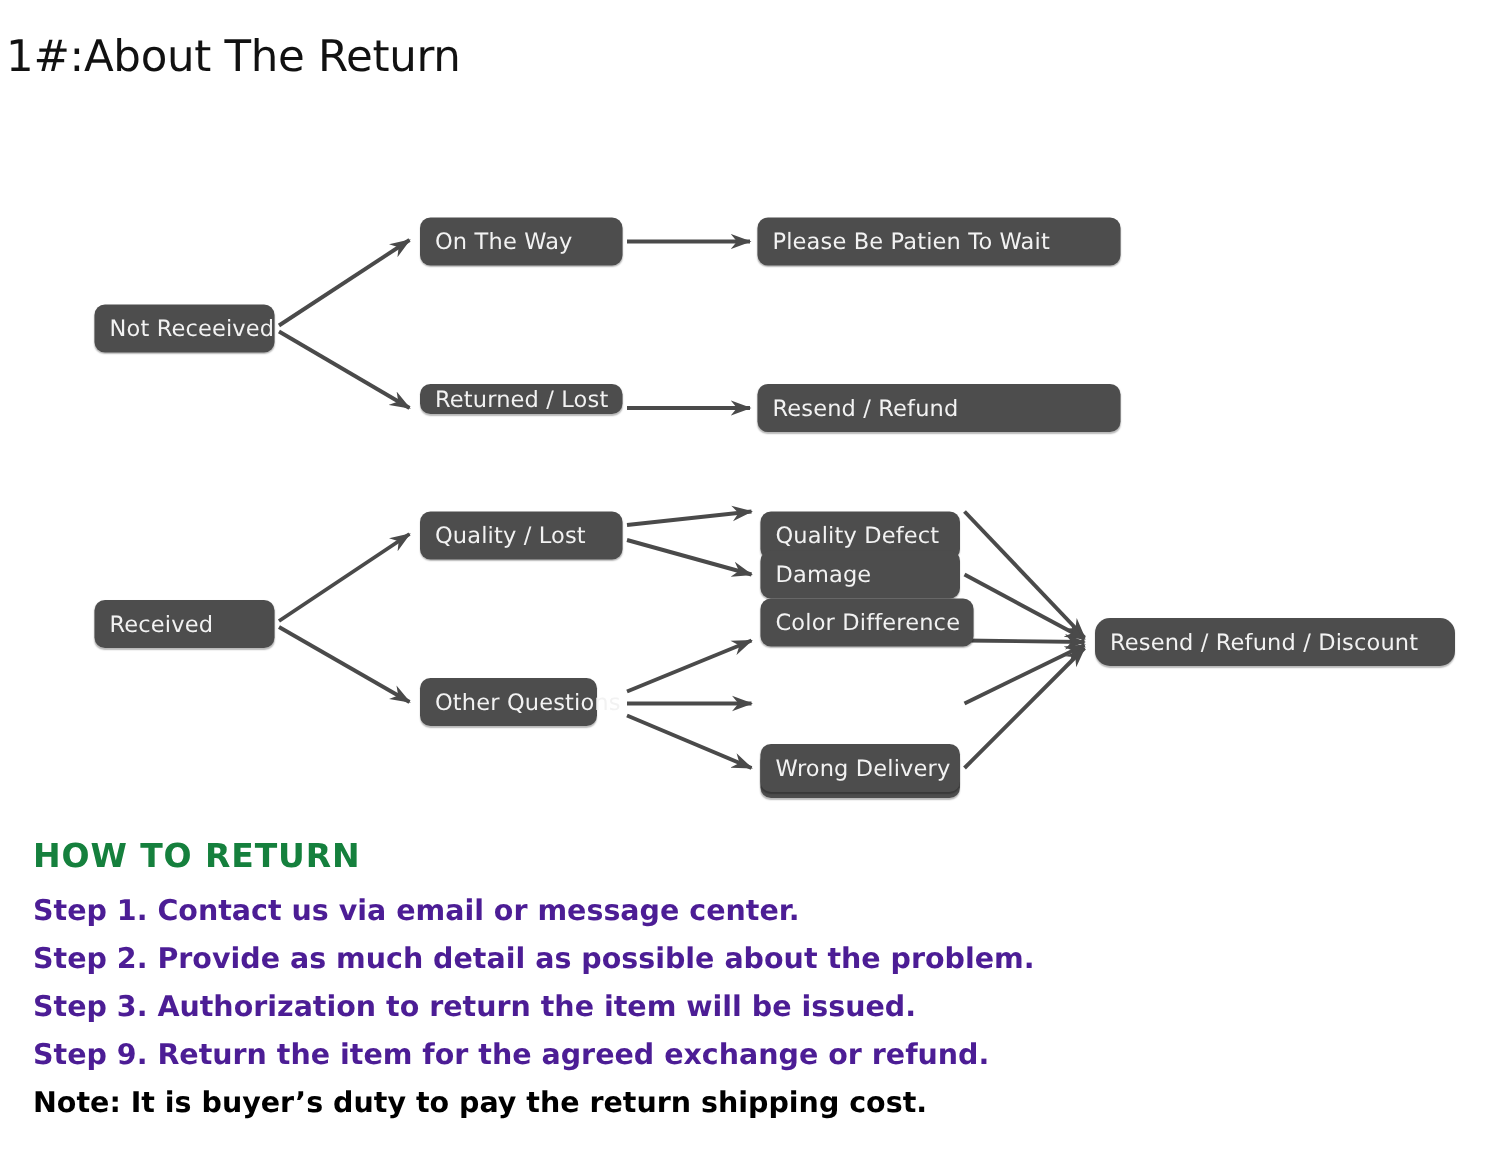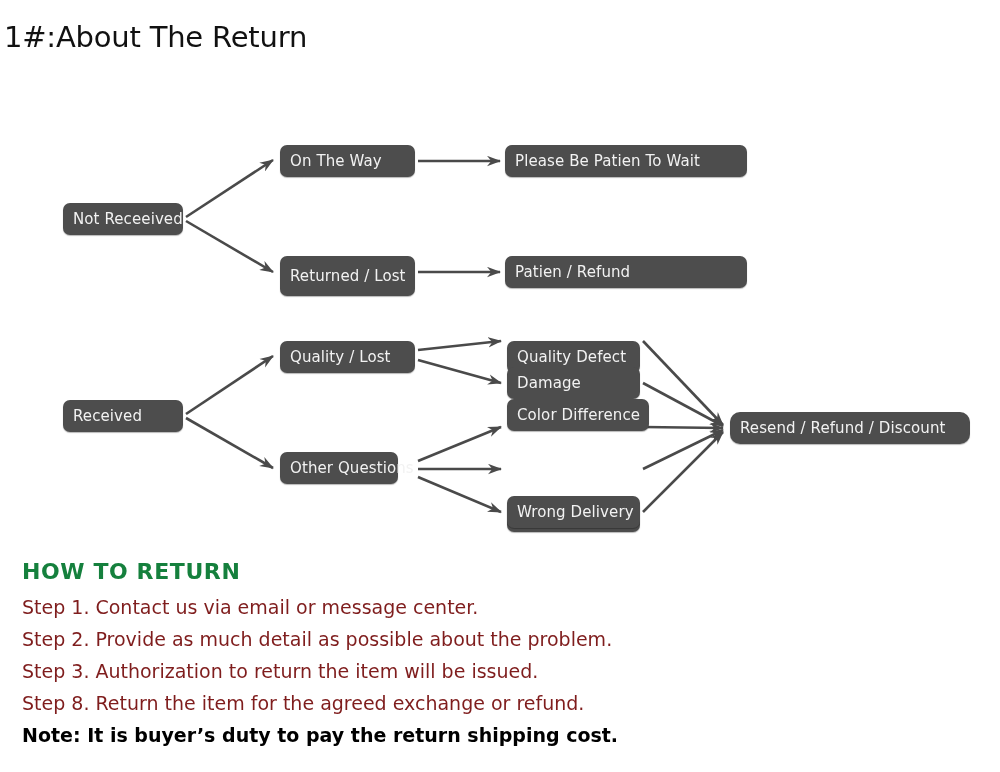--- a/index.html
+++ b/index.html
@@ -71,22 +71,23 @@
     font-size: 22px;
     font-weight: bold;
     letter-spacing: 0.6px;
     color: #15803d;
     margin: 0 0 7px 0;
     line-height: 1.1;
   }
   .step-line {
     font-size: 19px;
     line-height: 32px;
-    color: #7f1d1d;
+    color: #4c1d95;
     white-space: nowrap;
+    font-weight: bold;
   }
   .step-line.note {
     font-weight: bold;
     color: #000000;
   }
 </style>
 </head>
 <body style="background: rgb(255, 255, 255);">
 
 <div id="page-title">1#:About The Return</div>
@@ -121,34 +122,34 @@
       <path d="M643,341 L723,425"></path>
       <path d="M643,383 L723,426"></path>
       <path d="M643,427 L723,428"></path>
       <path d="M643,469 L723,430"></path>
       <path d="M643,512 L723,432"></path>
     </g>
   </svg>
 
   <div class="node" style="left: 63px; top: 203px; width: 120px; height: 32px;">Not Receeived</div>
   <div class="node" style="left: 280px; top: 145px; width: 135px; height: 32px;">On The Way</div>
-  <div class="node" style="left: 280px; top: 256px; width: 135px; height: 40px;">Returned / Lost</div>
+  <div class="node" style="left: 280px; top: 256px; width: 135px; height: 20px;">Returned / Lost</div>
   <div class="node" style="left: 505px; top: 145px; width: 242px; height: 32px;">Please Be Patien To Wait</div>
-  <div class="node" style="left: 505px; top: 256px; width: 242px; height: 32px;">Patien / Refund</div>
+  <div class="node" style="left: 505px; top: 256px; width: 242px; height: 32px;">Resend / Refund</div>
   <div class="node" style="left: 63px; top: 400px; width: 120px; height: 32px;">Received</div>
   <div class="node" style="left: 280px; top: 341px; width: 135px; height: 32px;">Quality / Lost</div>
   <div class="node" style="left: 280px; top: 452px; width: 118px; height: 32px;">Other Questions</div>
   <div class="node" style="left: 507px; top: 325px; width: 133px; height: 32px; margin-top: 16px;">Quality Defect</div>
   <div class="node" style="left: 507px; top: 367px; width: 133px; height: 32px;">Damage</div>
   <div class="node" style="left: 507px; top: 399px; width: 142px; height: 32px;">Color Difference</div>
   <div class="node" style="left: 507px; top: 453px; width: 133px; height: 32px; margin-top: 47px;">Not Fit</div>
   <div class="node" style="left: 507px; top: 496px; width: 133px; height: 32px;">Wrong Delivery</div>
   <div class="node" style="left: 730px; top: 412px; width: 240px; height: 32px; border-radius: 10px;">Resend / Refund / Discount</div>
 </div>
 
 <div id="howto">
   <div id="howto-heading">HOW TO RETURN</div>
   <div class="step-line">Step 1. Contact us via email or message center.</div>
   <div class="step-line">Step 2. Provide as much detail as possible about the problem.</div>
   <div class="step-line">Step 3. Authorization to return the item will be issued.</div>
-  <div class="step-line">Step 8. Return the item for the agreed exchange or refund.</div>
+  <div class="step-line">Step 9. Return the item for the agreed exchange or refund.</div>
   <div class="step-line note">Note: It is buyer’s duty to pay the return shipping cost.</div>
 </div>
 
 </body></html>

